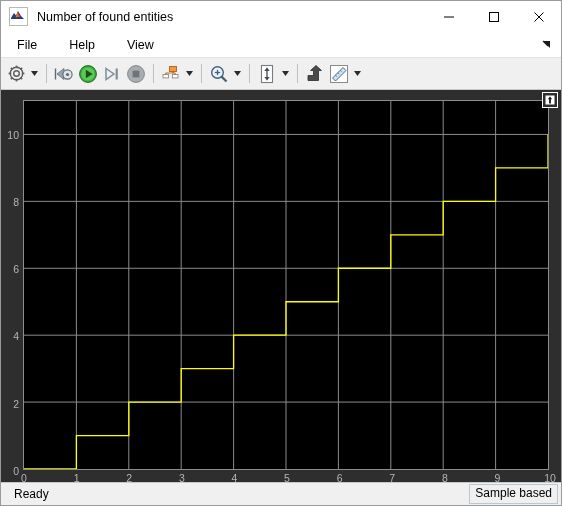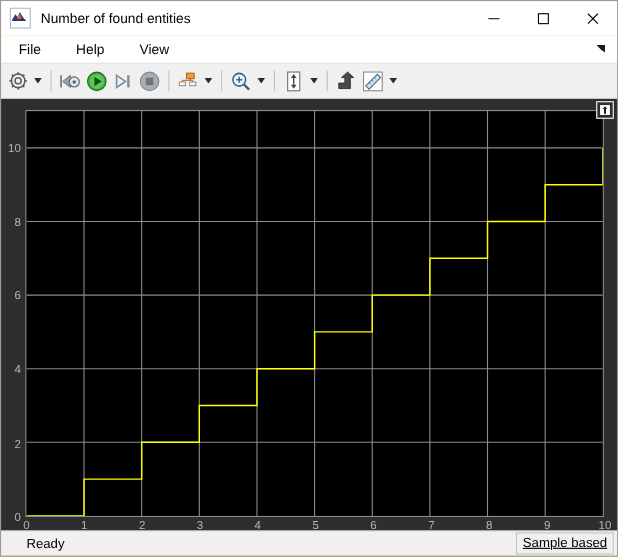--- a/index.html
+++ b/index.html
@@ -201,34 +201,33 @@
     height: 22px;
     background: #f0f0f0;
     border-top: 1px solid #c8c8c8;
     display: flex;
     align-items: center;
     flex: 0 0 auto;
     font-size: 12px;
     color: #000000;
   }
   #status-ready {
-    padding-left: 23px;
+    padding-left: 13px;
     flex: 1 1 auto;
     white-space: nowrap;
   }
   .status-cell {
     border: 1px solid #b6c7d6;
     background: #f0f0f0;
     height: 18px;
     line-height: 17px;
     padding: 0 5px;
     margin-right: 3px;
     white-space: nowrap;
     flex: 0 0 auto;
-    text-decoration: underline;
   }
 </style>
 </head>
 <body>
 
 <div id="window">
 
   <div id="titlebar">
     <div id="app-icon">
       <svg width="15" height="15" viewBox="0 0 15 15">

